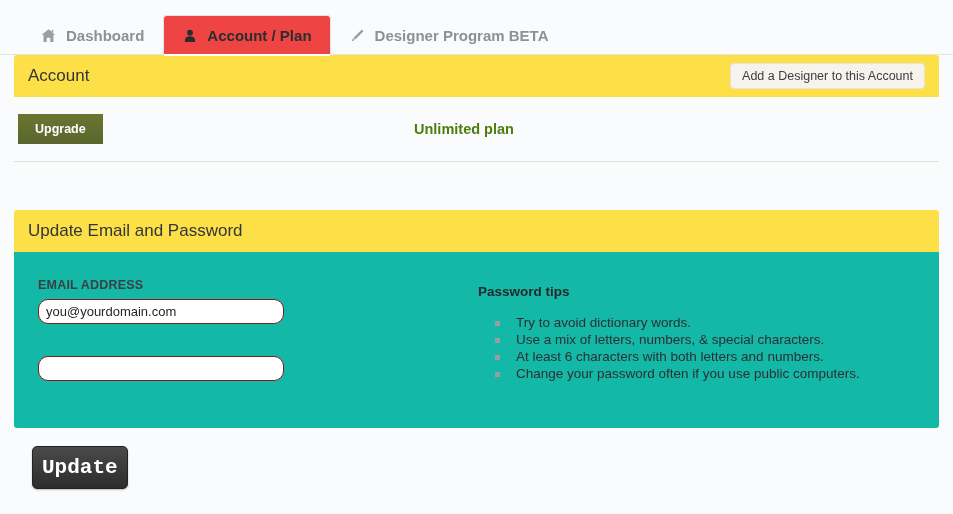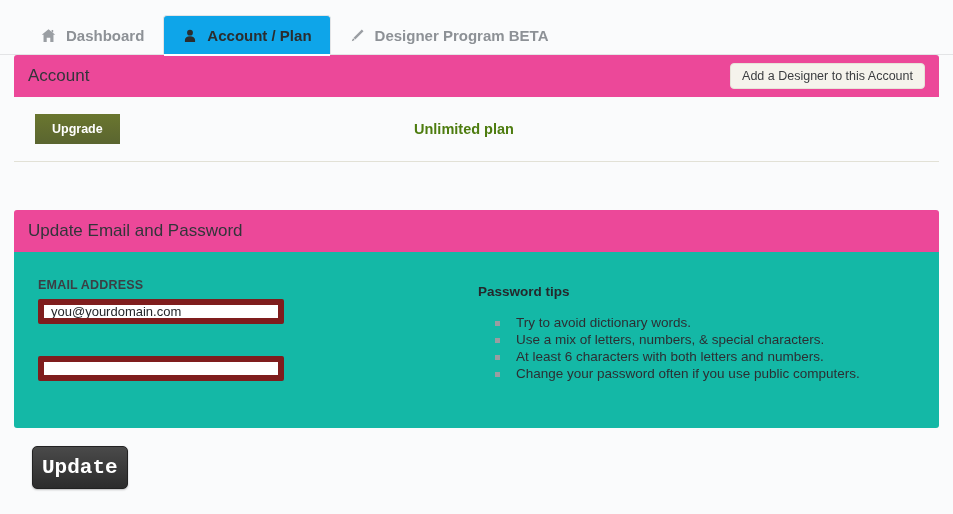--- a/index.html
+++ b/index.html
@@ -47,21 +47,21 @@
     border: 1px solid transparent;
     border-bottom: none;
     border-radius: 4px 4px 0 0;
     cursor: pointer;
     user-select: none;
     white-space: nowrap;
     font-weight: bold;
   }
   .tab.active {
     color: #2b2d2f;
-    background: #0ea5e9;
+    background: #ef4444;
     border-color: #e3e4e6;
     z-index: 2;
   }
   .tab.active::after {
     content: "";
     position: absolute;
     left: 0;
     right: 0;
     bottom: -1px;
     height: 2px;
@@ -79,21 +79,21 @@
   .tab-label { line-height: 1; }
 
   
   .page {
     padding: 0 14px;
     box-sizing: border-box;
   }
 
   
   .panel-head {
-    background: #ec4899;
+    background: #fde047;
     height: 42px;
     display: flex;
     align-items: center;
     justify-content: space-between;
     padding: 0 14px 0 14px;
     box-sizing: border-box;
   }
   .panel-head.rounded { border-radius: 3px 3px 0 0; }
   .panel-head-title {
     font-size: 17px;
@@ -121,21 +121,21 @@
   .upgrade-btn {
     background: #5f6b30;
     background-image: linear-gradient(to bottom, #6a762f, #5a6530);
     border: none;
     border-radius: 0;
     color: #ffffff;
     font-family: "Liberation Sans", sans-serif;
     font-size: 12.5px;
     font-weight: bold;
     padding: 9px 17px;
-    margin-left: 21px;
+    margin-left: 4px;
     cursor: pointer;
     line-height: 1;
   }
   .plan-name {
     position: absolute;
     left: 400px;
     font-size: 14.5px;
     font-weight: bold;
     color: #4d7c0f;
   }
@@ -159,22 +159,22 @@
     font-size: 12.5px;
     font-weight: bold;
     color: #3b3f44;
     letter-spacing: 0.2px;
     margin-bottom: 7px;
   }
   .text-input {
     width: 246px;
     height: 25px;
     box-sizing: border-box;
-    border: 6px solid #7f1d1d;
-    border-radius: 2px;
+    border: 1px solid #7f1d1d;
+    border-radius: 10px;
     background: #ffffff;
     font-family: "Liberation Sans", sans-serif;
     font-size: 13px;
     color: #24262a;
     padding: 0 7px;
     outline: none;
   }
   .field-gap { height: 32px; }
 
   .tips-title {

